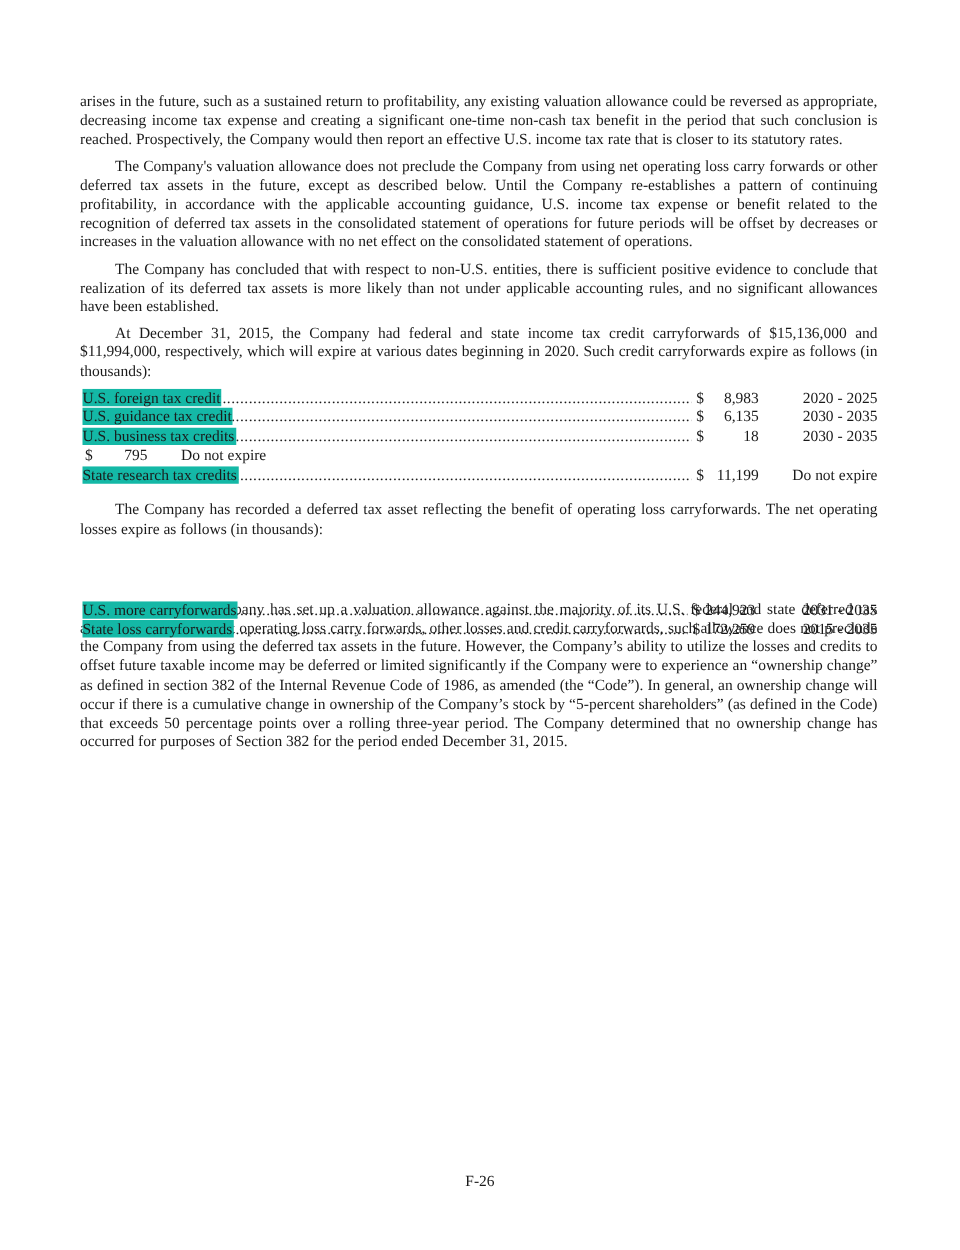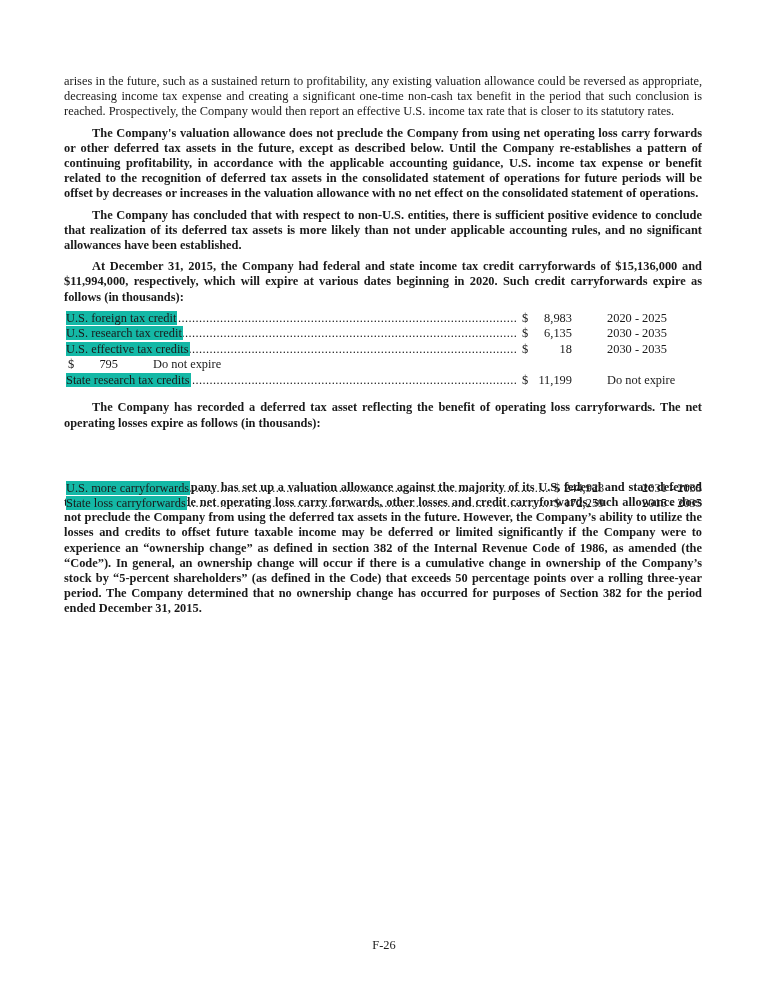--- a/index.html
+++ b/index.html
@@ -5,60 +5,60 @@
   html, body { margin: 0; padding: 0; background: #ffffff; }
   body {
     width: 768px; height: 1000px; position: relative; overflow: hidden;
     font-family: "Liberation Serif", "DejaVu Serif", serif;
     color: #1a1a1a;
     font-size: 12.4px;
     line-height: 15.2px;
   }
   .page { position: absolute; left: 64px; top: 74px; width: 638px; }
   p { margin: 0 0 6px 0; text-align: justify; }
-  p.indent { text-indent: 28px; font-weight: bold; }
+  p.indent { text-indent: 28px; }
   .table { margin: 6px 0 12px 0; }
   .row { display: flex; align-items: baseline; height: 15.5px; white-space: nowrap; }
   .label { flex: 1 1 auto; overflow: hidden; position: relative; padding-left: 2px; }
   .label .lbl { background: #14b8a6; position: relative; z-index: 1; padding-right: 1px; }
   .label::after {
     content: "........................................................................................................................................................................................................................................";
     position: absolute; left: 2px; top: 0; white-space: nowrap; letter-spacing: 0.4px;
   }
   .dollar { width: 10px; flex: 0 0 10px; margin-left: 4px; }
   .amount { width: 40px; flex: 0 0 40px; text-align: right; }
   .amount-wide { width: 50px; flex: 0 0 50px; text-align: left; }
-  .expire { width: 95px; flex: 0 0 95px; text-align: left; padding-left: 35px; }
+  .expire { width: 95px; flex: 0 0 95px; text-align: right; }
   .expire2 { width: 88px; flex: 0 0 88px; text-align: right; margin-top: 44px; }
   .footer { position: absolute; top: 938px; left: 0; width: 768px; text-align: center; font-size: 12.4px; }
 </style>
 </head>
 <body>
 
 <div class="page">
   <p>arises in the future, such as a sustained return to profitability, any existing valuation allowance could be reversed as appropriate, decreasing income tax expense and creating a significant one-time non-cash tax benefit in the period that such conclusion is reached. Prospectively, the Company would then report an effective U.S. income tax rate that is closer to its statutory rates.</p>
   <p class="indent">The Company's valuation allowance does not preclude the Company from using net operating loss carry forwards or other deferred tax assets in the future, except as described below. Until the Company re-establishes a pattern of continuing profitability, in accordance with the applicable accounting guidance, U.S. income tax expense or benefit related to the recognition of deferred tax assets in the consolidated statement of operations for future periods will be offset by decreases or increases in the valuation allowance with no net effect on the consolidated statement of operations.</p>
   <p class="indent">The Company has concluded that with respect to non-U.S. entities, there is sufficient positive evidence to conclude that realization of its deferred tax assets is more likely than not under applicable accounting rules, and no significant allowances have been established.</p>
   <p class="indent">At December 31, 2015, the Company had federal and state income tax credit carryforwards of $15,136,000 and $11,994,000, respectively, which will expire at various dates beginning in 2020. Such credit carryforwards expire as follows (in thousands):</p>
 
   <div class="table">
     <div class="row">
       <span class="label"><span class="lbl">U.S. foreign tax credit</span></span>
       <span class="dollar">$</span>
       <span class="amount">8,983</span>
       <span class="expire">2020 - 2025</span>
     </div>
     <div class="row">
-      <span class="label"><span class="lbl">U.S. research tax credit</span></span>
+      <span class="label"><span class="lbl">U.S. guidance tax credit</span></span>
       <span class="dollar">$</span>
       <span class="amount">6,135</span>
       <span class="expire">2030 - 2035</span>
     </div>
     <div class="row">
-      <span class="label"><span class="lbl">U.S. effective tax credits</span></span>
+      <span class="label"><span class="lbl">U.S. business tax credits</span></span>
       <span class="dollar">$</span>
       <span class="amount">18</span>
       <span class="expire">2030 - 2035</span>
     </div>
     <div class="row">
       <span class="dollar">$</span>
       <span class="amount">795</span>
       <span class="expire">Do not expire</span>
     </div>
     <div class="row">

